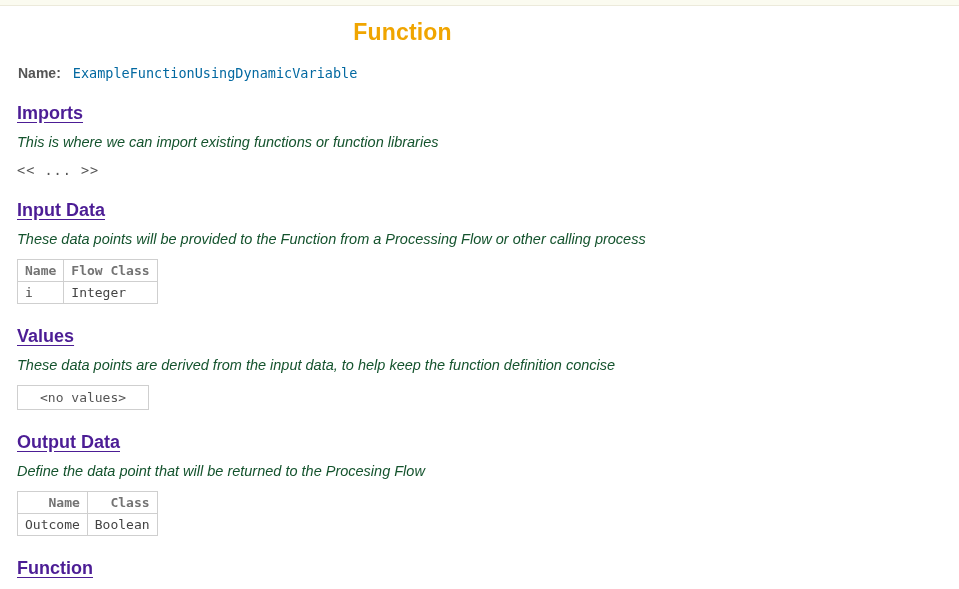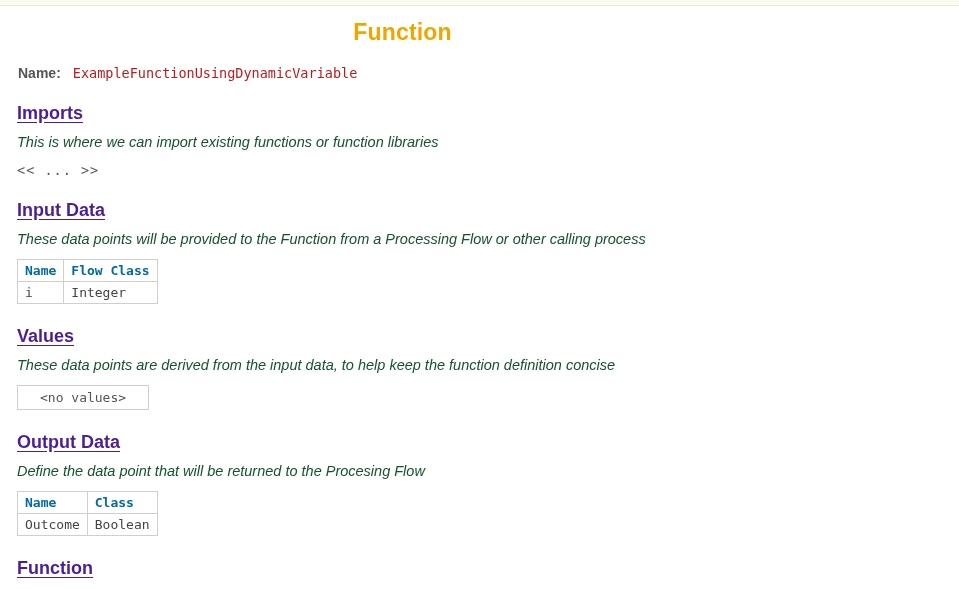--- a/index.html
+++ b/index.html
@@ -44,21 +44,21 @@
     align-items: baseline;
   }
   .name-label {
     font-weight: bold;
     font-size: 14px;
     color: #555555;
   }
   .name-value {
     font-family: "DejaVu Sans Mono", monospace;
     font-size: 13.5px;
-    color: #b91c1c;
+    color: #0369a1;
     margin-left: 12px;
   }
   .section {
     margin-left: 17px;
   }
   h2.section-head {
     font-size: 18px;
     color: #4c1d95;
     font-weight: bold;
     margin: 22px 0 0 0;
@@ -87,21 +87,22 @@
   table.data-table th,
   table.data-table td {
     border: 1px solid #cfcfcf;
     padding: 3px 7px;
     text-align: left;
     color: #444444;
     font-weight: normal;
   }
   table.data-table th {
     font-weight: bold;
-    color: #0369a1;
+    color: #737373;
+    text-align: right;
   }
   .no-values {
     display: inline-block;
     border: 1px solid #cfcfcf;
     padding: 4px 22px;
     font-family: "DejaVu Sans Mono", monospace;
     font-size: 13px;
     color: #555555;
     margin: 12px 0 0 0;
   }

